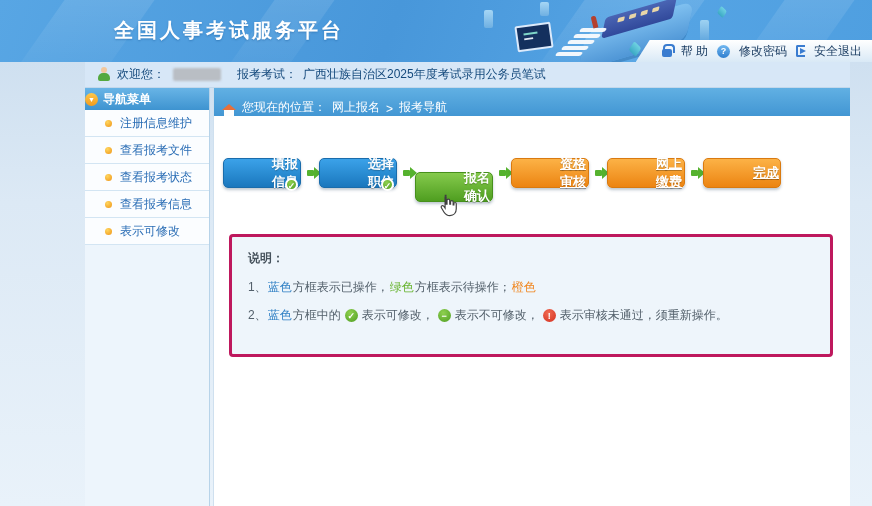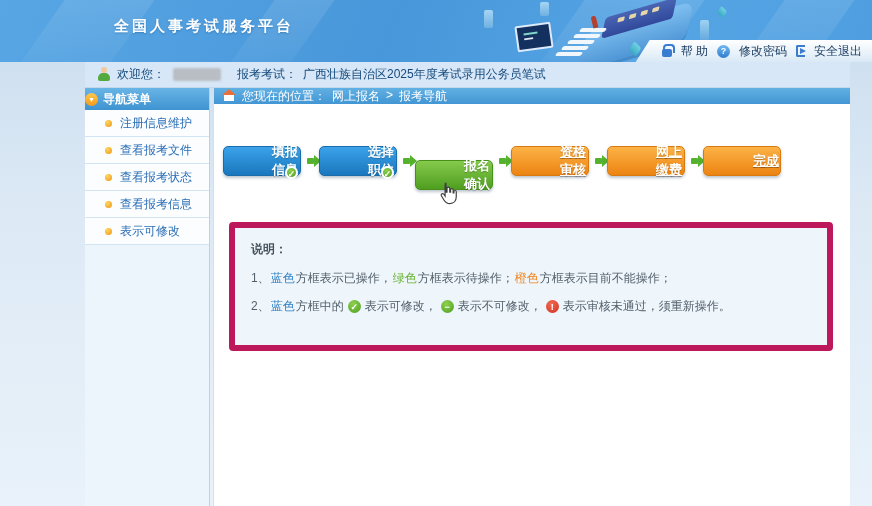--- a/index.html
+++ b/index.html
@@ -8,21 +8,21 @@
   .page { position:relative; width:872px; height:506px; overflow:hidden;
           background:linear-gradient(180deg,#c9dcee 0%,#dce9f5 40%,#e9f2fa 100%); }
 
   
   .banner { position:absolute; top:0; left:0; width:872px; height:62px;
             background:linear-gradient(110deg,#58a6e4 0%,#4897da 45%,#55a4e4 75%,#4f9fe0 100%);
             overflow:hidden; }
   .streak { position:absolute; top:-10px; height:90px; transform:skewX(-35deg);
             background:linear-gradient(180deg,rgba(255,255,255,.12),rgba(255,255,255,.02)); }
   .s1{left:40px;width:90px;} .s2{left:250px;width:60px;} .s3{left:560px;width:120px;} .s4{left:760px;width:70px;}
-  .banner-title { position:absolute; left:114px; top:17px; color:#fff; font-size:15px;
+  .banner-title { position:absolute; left:114px; top:17px; color:#fff; font-size:20px;
                   font-weight:bold; letter-spacing:3px; text-shadow:0 1px 2px rgba(10,70,130,.35); }
 
   
   .illus { position:absolute; left:480px; top:0; width:250px; height:62px; }
   .illus div { position:absolute; }
   .plat-big { left:100px; top:14px; width:112px; height:44px; border-radius:12px;
               background:linear-gradient(#7fc0f0,#4f96d6); transform:rotate(-16deg) skewX(-28deg) scaleY(.8); box-shadow:0 4px 0 rgba(30,90,150,.35); }
   .plat-panel { left:122px; top:6px; width:74px; height:24px; border-radius:4px;
                 background:linear-gradient(#4a65b4,#31499b); transform:rotate(-16deg) skewX(-28deg) scaleY(.8); }
   .panel-dot { width:7px; height:5px; border-radius:1px; background:#e8d6a8; top:5px; }
@@ -71,21 +71,21 @@
   .side-head { height:22px; background:linear-gradient(#68b4e6,#3e93d0); color:#fff; font-weight:bold;
                font-size:12px; display:flex; align-items:center; gap:5px; }
   .icon-navcircle { width:13px; height:13px; border-radius:50%; background:linear-gradient(#ffc84a,#f29b1d);
                     color:#fff; font-size:7px; display:flex; align-items:center; justify-content:center; }
   .side-item { height:27px; display:flex; align-items:center; padding-left:20px; gap:8px;
                background:#fbfdff; border-bottom:1px solid #d3e5f3; color:#2a6db5; font-size:12px; cursor:pointer; }
   .bullet { width:7px; height:7px; border-radius:50%; background:radial-gradient(circle at 35% 30%,#ffd65e,#ef9417); }
 
   .main { position:absolute; top:88px; left:213px; width:637px; bottom:0; background:#fff;
           border-left:1px solid #cfe0ef; }
-  .crumb { height:16px; background:linear-gradient(#61b0e3,#4296d3); display:flex; align-items:flex-start;
+  .crumb { height:28px; background:linear-gradient(#61b0e3,#4296d3); display:flex; align-items:flex-end;
            gap:6px; padding-left:8px; color:#fff; font-size:12px; }
   .icon-home { position:relative; width:14px; height:12px; margin-top:1px; }
   .icon-home::before { content:''; position:absolute; left:0; top:0; width:0; height:0;
                        border-left:7px solid transparent; border-right:7px solid transparent; border-bottom:6px solid #e8703a; }
   .icon-home::after { content:''; position:absolute; left:2px; top:6px; width:10px; height:6px; background:#fdfdfd; }
 
   
   .steps { display:flex; align-items:center; margin:28px 0 0 9px; }
   .step { position:relative; width:78px; height:30px; border-radius:5px; display:flex; align-items:center;
           justify-content:center; color:#fff; font-size:13px; font-weight:bold; cursor:pointer;
@@ -96,21 +96,21 @@
   .arrow-wrap { width:18px; display:flex; justify-content:center; align-items:center; }
   .arrow-shape { position:relative; width:7px; height:6px; background:#55b22e; border-radius:1px; }
   .arrow-shape::after { content:''; position:absolute; left:7px; top:-3px; width:0; height:0;
                         border-left:7px solid #55b22e; border-top:6px solid transparent; border-bottom:6px solid transparent; }
   .badge { position:absolute; right:2px; bottom:-4px; width:13px; height:13px; border-radius:50%;
            background:radial-gradient(circle at 40% 30%,#8ed04f,#4f9e22); border:2px solid #fff;
            color:#fff; font-size:9px; font-weight:bold; line-height:12px; text-align:center; text-shadow:none; }
   .cursor-hand { position:absolute; left:20px; bottom:-17px; width:22px; height:24px; z-index:5; }
 
   
-  .notice { margin:32px 17px 0 15px; background:#eef5fb; border:6px solid #be185d; border-radius:4px;
+  .notice { margin:32px 17px 0 15px; background:#eef5fb; border:3px solid #be185d; border-radius:4px;
             padding:13px 16px 30px 16px; font-size:12px; color:#53606b; }
   .notice-title { font-weight:bold; color:#46525c; margin-bottom:12px; }
   .notice-line { margin-top:11px; display:flex; align-items:center; flex-wrap:wrap; gap:1px; }
   .w-blue { color:#2e7fc4; } .w-green { color:#66b32d; } .w-orange { color:#f0851d; }
   .mini { display:inline-flex; width:13px; height:13px; border-radius:50%; color:#fff; font-size:9px;
           font-weight:bold; align-items:center; justify-content:center; margin:0 3px; }
   .mini-green { background:radial-gradient(circle at 40% 30%,#8ed04f,#4f9e22); }
   .mini-red { background:radial-gradient(circle at 40% 30%,#f06a52,#d42f1f); }
 </style>
 </head>
@@ -261,21 +261,20 @@
     <div class="notice">
       <div class="notice-title">说明：</div>
 
       <div class="notice-line">
         <span>1、</span>
         <span class="w-blue">蓝色</span>
         <span>方框表示已操作，</span>
         <span class="w-green">绿色</span>
         <span>方框表示待操作；</span>
         <span class="w-orange">橙色</span>
-        <span>方框表示目前不能操作；</span>
       </div>
 
       <div class="notice-line">
         <span>2、</span>
         <span class="w-blue">蓝色</span>
         <span>方框中的</span>
         <span class="mini mini-green">✓</span>
         <span>表示可修改，</span>
         <span class="mini mini-green">−</span>
         <span>表示不可修改，</span>

